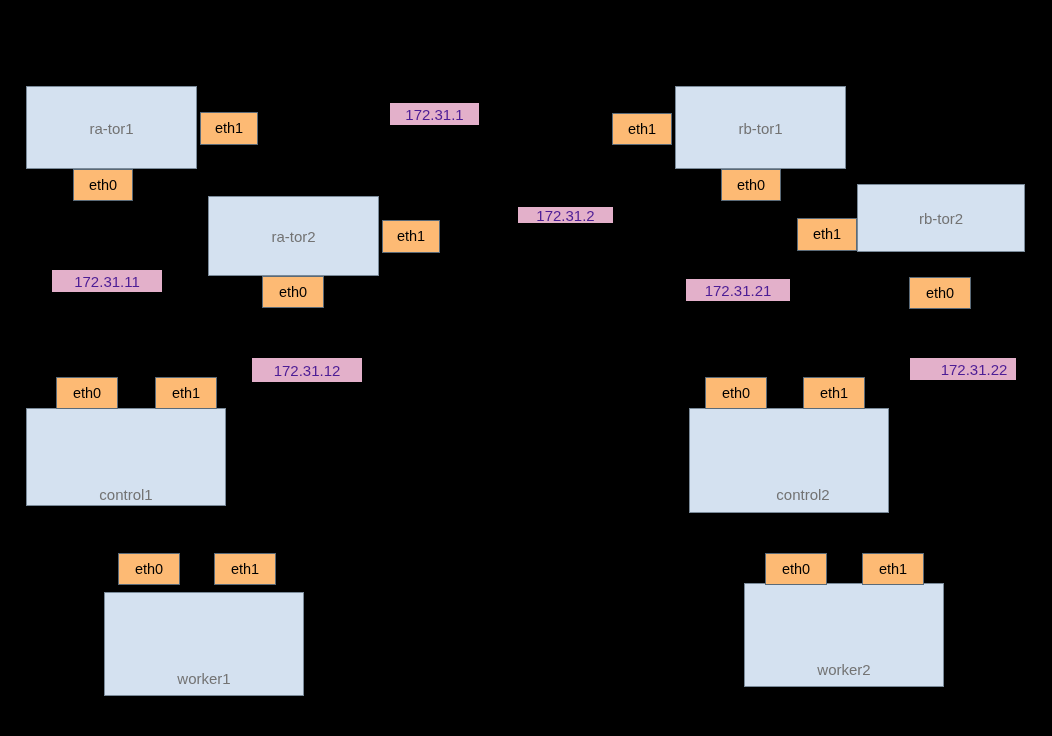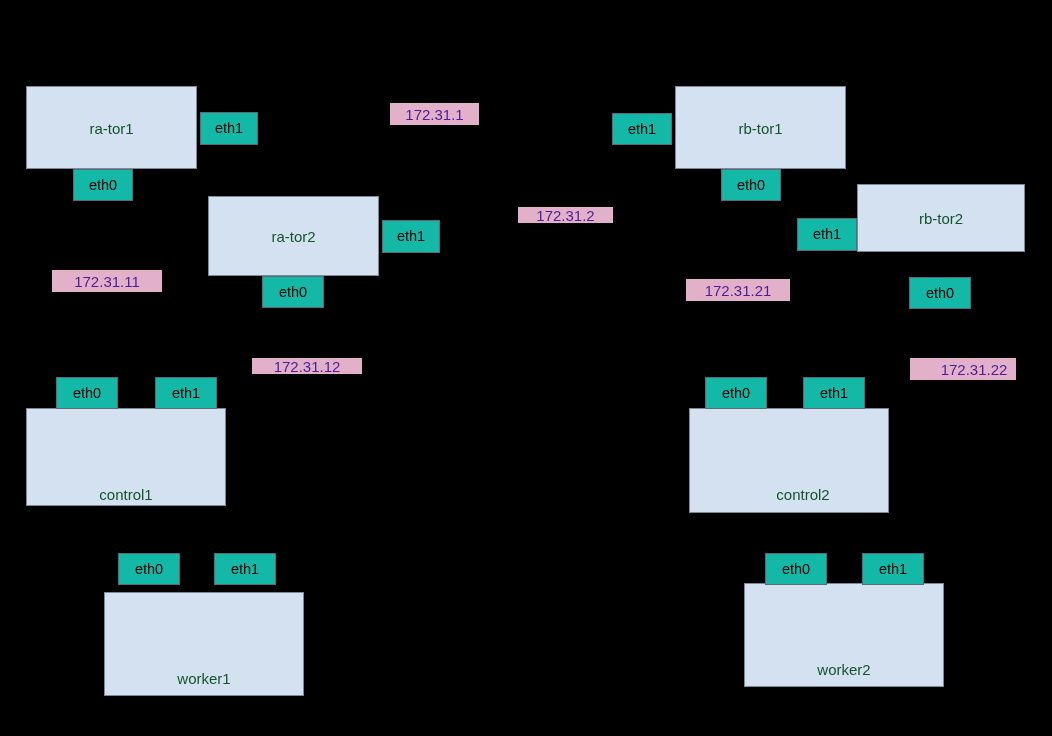--- a/index.html
+++ b/index.html
@@ -28,26 +28,26 @@
     font-size: 15px;
     font-family: "Liberation Sans", sans-serif;
     line-height: 1;
     z-index: 2;
   }
   .node-label {
     position: absolute;
     left: 0;
     right: 0;
     text-align: center;
-    color: #14532d;
+    color: #737373;
     font-size: 15px;
   }
   .iface {
     position: absolute;
-    background: #14b8a6;
+    background: #fdba74;
     border: 1px solid #5a6a78;
     box-sizing: border-box;
     display: flex;
     align-items: center;
     justify-content: center;
     color: #000000;
     font-size: 14.5px;
     font-family: "Liberation Sans", sans-serif;
     line-height: 1;
     z-index: 3;
@@ -107,16 +107,16 @@
     <div class="iface" style="left: 118px; top: 553px; width: 62px; height: 32px;">eth0</div>
     <div class="iface" style="left: 214px; top: 553px; width: 62px; height: 32px;">eth1</div>
     <div class="node" style="left: 744px; top: 583px; width: 200px; height: 104px;">
       <span class="node-label" style="top: 78px;">worker2</span>
     </div>
     <div class="iface" style="left: 765px; top: 553px; width: 62px; height: 32px;">eth0</div>
     <div class="iface" style="left: 862px; top: 553px; width: 62px; height: 32px;">eth1</div>
     <div class="iplabel" style="left: 390px; top: 103px; width: 89px; height: 22px;">172.31.1</div>
     <div class="iplabel" style="left: 518px; top: 207px; width: 95px; height: 16px;">172.31.2</div>
     <div class="iplabel" style="left: 52px; top: 270px; width: 110px; height: 22px;">172.31.11</div>
-    <div class="iplabel" style="left: 252px; top: 358px; width: 110px; height: 16px;">172.31.12</div>
+    <div class="iplabel" style="left: 252px; top: 358px; width: 110px; height: 24px;">172.31.12</div>
     <div class="iplabel" style="left: 686px; top: 279px; width: 104px; height: 22px;">172.31.21</div>
     <div class="iplabel" style="left: 910px; top: 358px; width: 106px; height: 22px; padding-left: 22px;">172.31.22</div>
   </div>
 
 </body></html>

